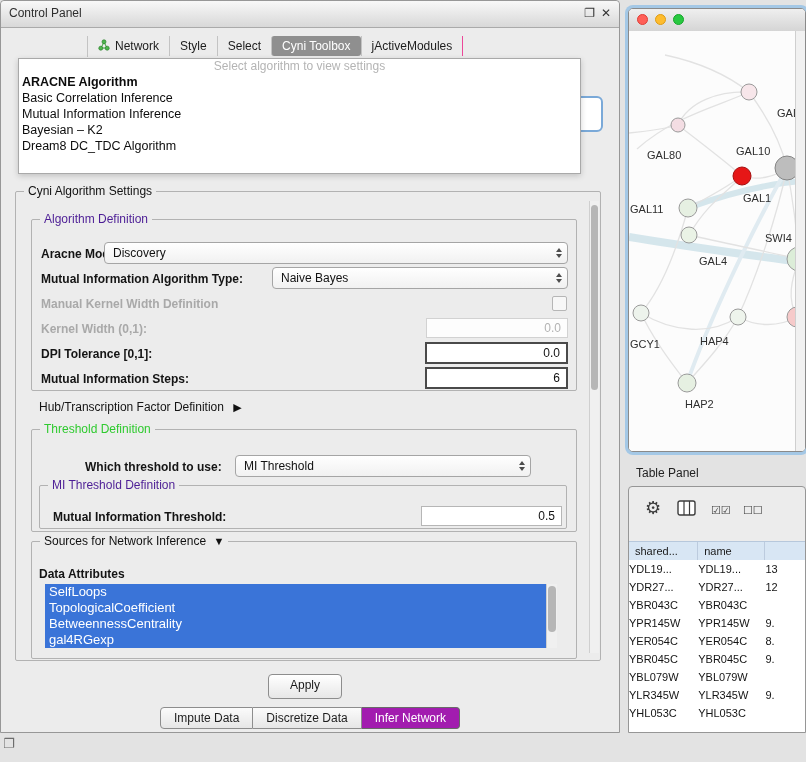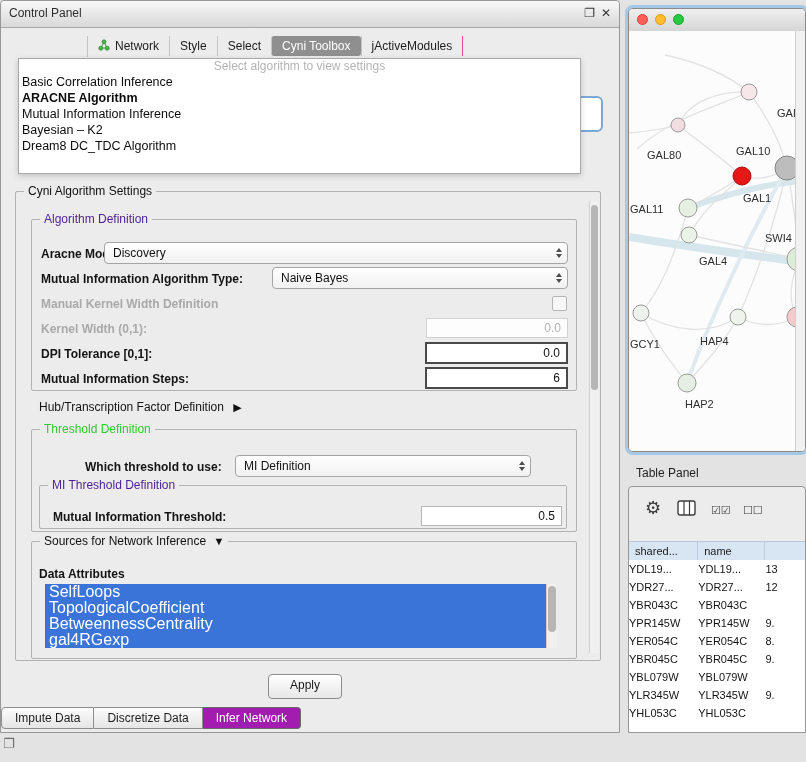--- a/index.html
+++ b/index.html
@@ -58,26 +58,26 @@
           font-size:12px;color:#111;text-align:right;padding:2px 6px 0 0}
   .tfield.disabled{color:#b3b3b3;border-color:#d2d2d2;background:#fdfdfd}
   .tfield.strong{border:2px solid #4a4a4a}
 
   .cbx{position:absolute;width:13px;height:13px;background:#f7f7f7;border:1px solid #b6b6b6;border-radius:2px}
 
   .scrolltrack{position:absolute;background:#f0f0f0;border-left:1px solid #cfcfcf;box-sizing:border-box}
   .scrollthumb{position:absolute;left:1px;right:1px;background:#b6b6b6;border-radius:4px}
 
   .attr-list{position:absolute;left:44px;top:583px;width:501px}
-  .attr-item{height:16px;line-height:16px;background:#3a74d8;color:#fff;font-size:16px;padding-left:4px;white-space:nowrap;overflow:hidden}
+  .attr-item{height:16px;line-height:16px;background:#3a74d8;color:#fff;font-size:13px;padding-left:4px;white-space:nowrap;overflow:hidden}
 
   .btn{position:absolute;border:1px solid #8d8d8d;border-radius:4px;background:linear-gradient(#ffffff,#e7e7e7);
        font-size:12px;color:#1a1a1a;text-align:center;line-height:21px}
 
-  .bottom-tabs{position:absolute;left:0;right:0;top:706px;display:flex;justify-content:flex-start}
+  .bottom-tabs{position:absolute;left:0;right:0;top:706px;display:flex;justify-content:center}
   .seg{height:22px;line-height:21px;padding:0 13px;font-size:12px;color:#1d1d1d;
        border:1px solid #8d8d8d;border-left-width:0;background:linear-gradient(#fbfbfb,#e6e6e6);box-sizing:border-box;white-space:nowrap}
   .seg:first-child{border-left-width:1px;border-radius:4px 0 0 4px}
   .seg:last-child{border-radius:0 4px 4px 0}
   .seg.active{background:#a21caf;color:#fff;border-color:#696969}
 
   
   .net-win{position:absolute;left:628px;top:8px;width:178px;height:444px;background:#fff;
            border:1px solid #8a8a8a;border-radius:5px;box-sizing:border-box;overflow:hidden;
            box-shadow:0 0 0 3px #a4c8e6}
@@ -144,22 +144,22 @@
     </div>
     <div class="ttab">
       <span>jActiveModules</span>
     </div>
   </div>
 
   <div class="focus-frag"></div>
 
   <div class="dd">
     <div class="dd-ph">Select algorithm to view settings</div>
+    <div class="dd-item sel">ARACNE Algorithm</div>
     <div class="dd-item">Basic Correlation Inference</div>
-    <div class="dd-item sel">ARACNE Algorithm</div>
     <div class="dd-item">Mutual Information Inference</div>
     <div class="dd-item">Bayesian – K2</div>
     <div class="dd-item">Dream8 DC_TDC Algorithm</div>
   </div>
 
   <div class="grp" style="left:14px;top:190px;width:586px;height:470px">
     <span class="gtitle">Cyni Algorithm Settings</span>
   </div>
   <div class="scrolltrack" style="left:588px;top:200px;width:10px;height:452px">
     <div class="scrollthumb" style="top:4px;height:185px"></div>
@@ -203,21 +203,21 @@
     <span>Hub/Transcription Factor Definition</span>
     <span class="hub-arrow" style="margin-left:6px">▶</span>
   </span>
 
   <div class="grp" style="left:30px;top:428px;width:546px;height:103px">
     <span class="gtitle green">Threshold Definition</span>
   </div>
 
   <span class="lbl" style="left:84px;top:459px">Which threshold to use:</span>
   <div class="combo" style="left:234px;top:454px;width:296px;height:22px">
-    <span class="combo-val">MI Definition</span>
+    <span class="combo-val">MI Threshold</span>
     <span class="combo-arrows">
         <i class="up"></i>
         <i class="dn"></i>
       </span>
   </div>
 
   <div class="grp" style="left:38px;top:484px;width:528px;height:44px">
     <span class="gtitle blue">MI Threshold Definition</span>
   </div>
   <span class="lbl" style="left:52px;top:509px">Mutual Information Threshold:</span>

